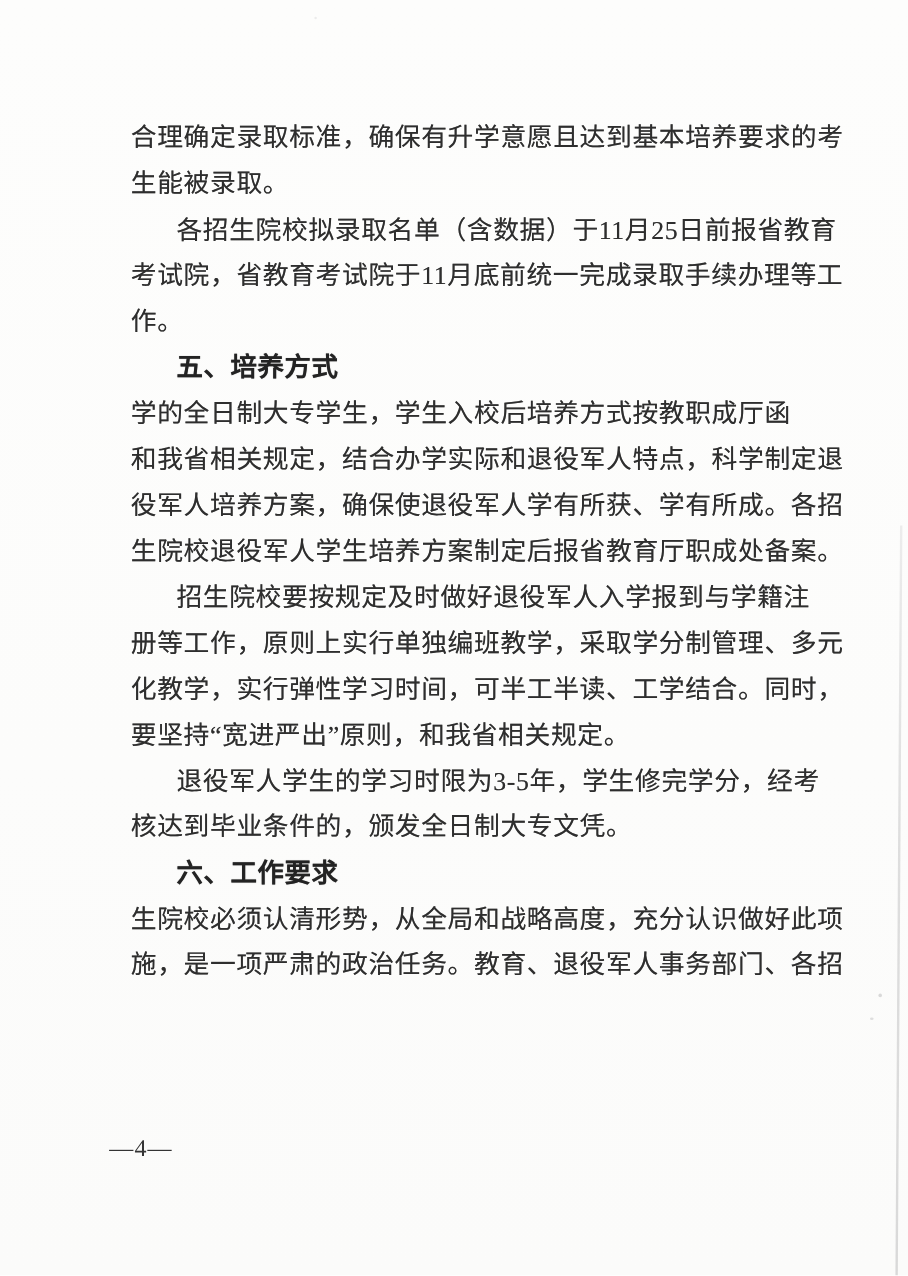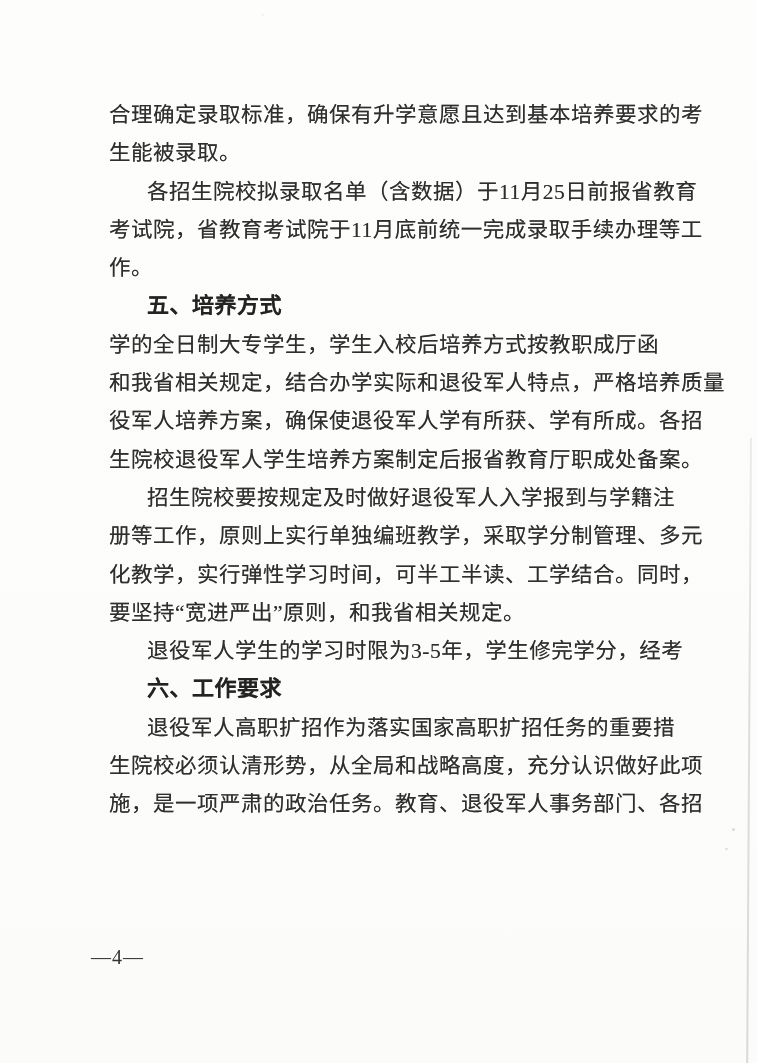--- a/index.html
+++ b/index.html
@@ -79,30 +79,30 @@
 
 <div class="page">
   <div class="text-block">
       <div class="line body">合理确定录取标准，确保有升学意愿且达到基本培养要求的考</div>
       <div class="line body">生能被录取。</div>
       <div class="line indent">各招生院校拟录取名单（含数据）于11月25日前报省教育</div>
       <div class="line body">考试院，省教育考试院于11月底前统一完成录取手续办理等工</div>
       <div class="line body">作。</div>
       <div class="line heading">五、培养方式</div>
       <div class="line body">学的全日制大专学生，学生入校后培养方式按教职成厅函</div>
-      <div class="line body">和我省相关规定，结合办学实际和退役军人特点，严格培养质量</div>
+      <div class="line body">和我省相关规定，结合办学实际和退役军人特点，科学制定退</div>
       <div class="line body">役军人培养方案，确保使退役军人学有所获、学有所成。各招</div>
       <div class="line body">生院校退役军人学生培养方案制定后报省教育厅职成处备案。</div>
       <div class="line indent">招生院校要按规定及时做好退役军人入学报到与学籍注</div>
       <div class="line body">册等工作，原则上实行单独编班教学，采取学分制管理、多元</div>
       <div class="line body">化教学，实行弹性学习时间，可半工半读、工学结合。同时，</div>
       <div class="line body">要坚持“宽进严出”原则，和我省相关规定。</div>
       <div class="line indent">退役军人学生的学习时限为3-5年，学生修完学分，经考</div>
+      <div class="line body">核达到毕业条件的，颁发全日制大专文凭。</div>
       <div class="line heading">六、工作要求</div>
-      <div class="line indent">退役军人高职扩招作为落实国家高职扩招任务的重要措</div>
       <div class="line body">生院校必须认清形势，从全局和战略高度，充分认识做好此项</div>
       <div class="line body">施，是一项严肃的政治任务。教育、退役军人事务部门、各招</div>
     </div>
   <div class="page-number">—4—</div>
   <div class="edge-line"></div>
   <div class="speck speck-1"></div>
   <div class="speck speck-2"></div>
   <div class="speck speck-3"></div>
 </div>
 

